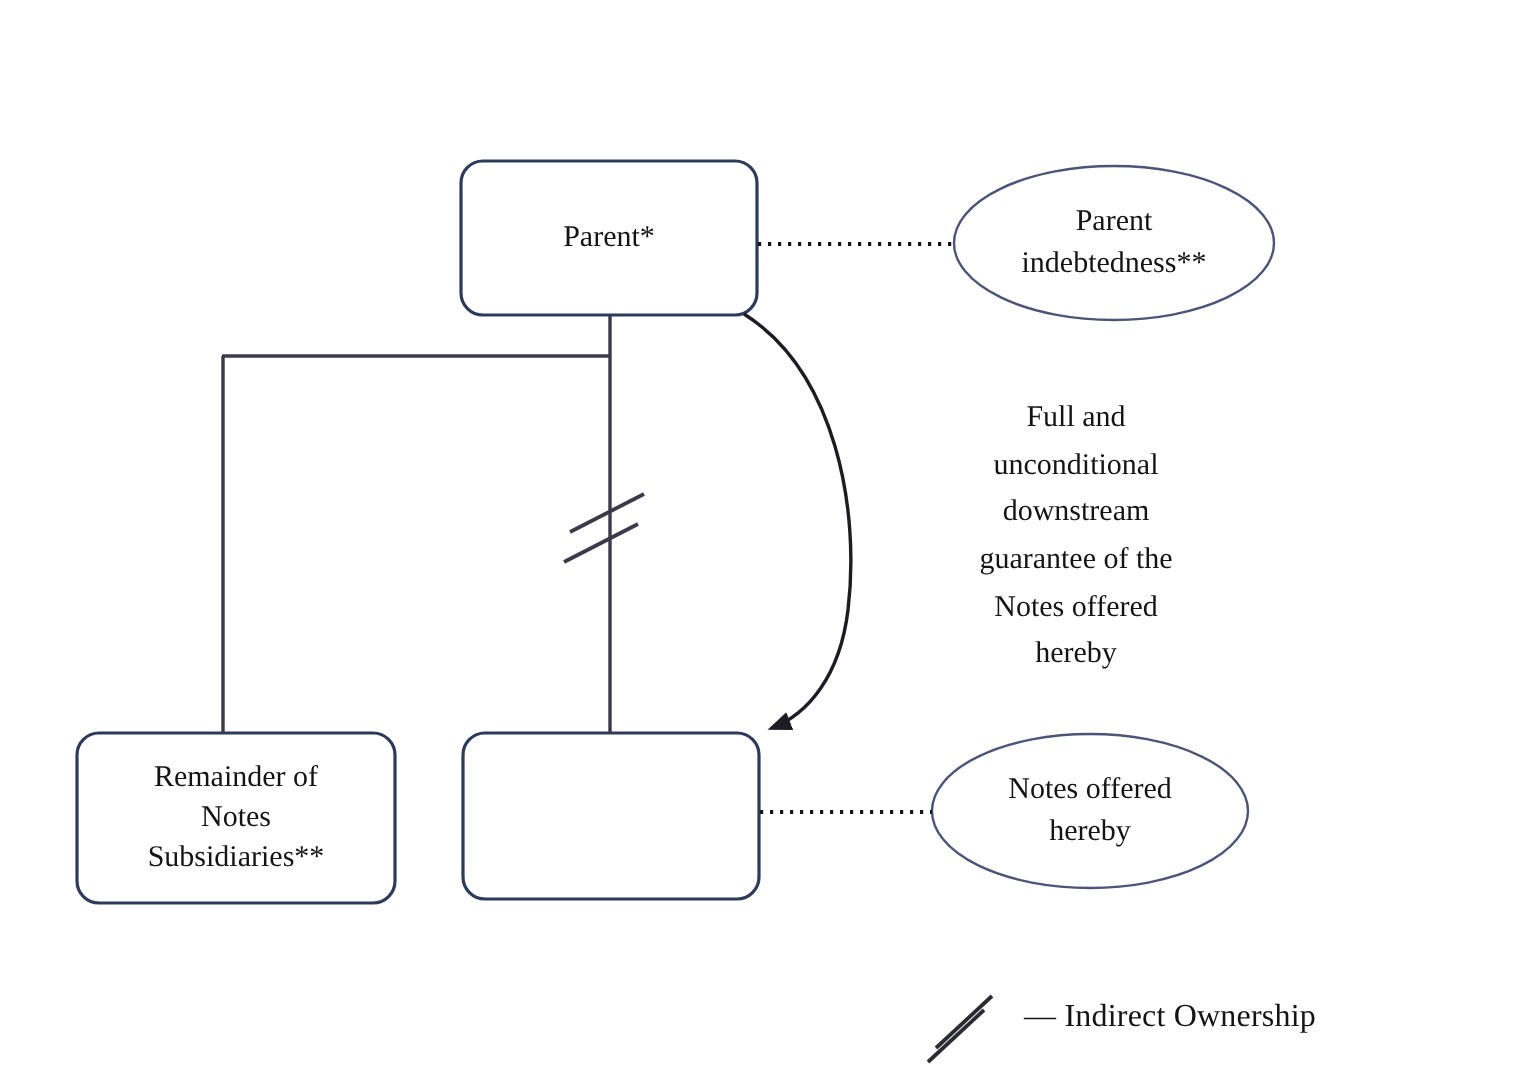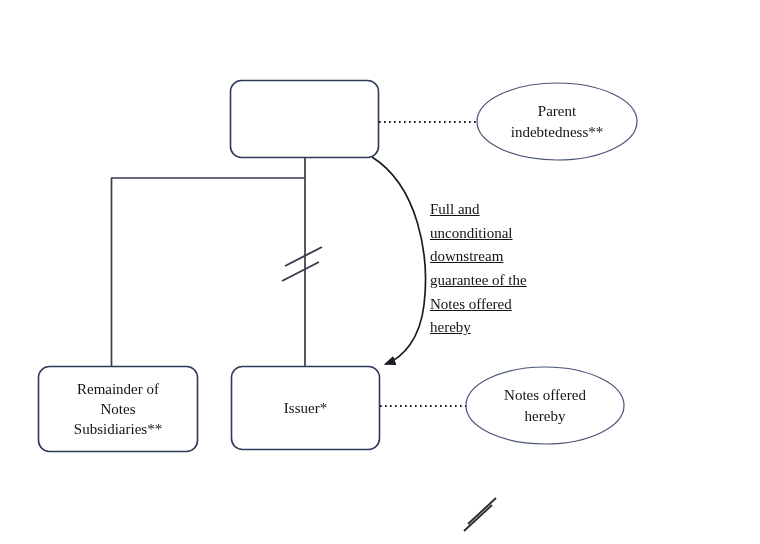--- a/index.html
+++ b/index.html
@@ -43,29 +43,28 @@
   .ellipse-label { font-size: 15px; }
 
   #parent-box-label   { left: 230px; top: 80px;  width: 149px; height: 78px; }
   #issuer-box-label   { left: 231px; top: 366px; width: 149px; height: 84px; }
   #remainder-box-label{ left: 38px;  top: 366px; width: 160px; height: 86px; }
   #parent-debt-label  { left: 477px; top: 83px;  width: 160px; height: 77px; }
   #notes-label        { left: 466px; top: 367px; width: 158px; height: 77px; }
 
   #guarantee-caption {
     position: absolute;
-    left: 430px;
+    left: 448px;
     top: 198px;
     width: 180px;
-    text-align: left;
+    text-align: center;
     font-size: 15px;
     line-height: 1.58;
     color: #141414;
     white-space: pre-line;
-    text-decoration: underline;
   }
   #legend-text {
     position: absolute;
     left: 512px;
     top: 500px;
     font-size: 16px;
     color: #141414;
     letter-spacing: 0.1px;
   }
 </style>
@@ -107,34 +106,38 @@
     <path d="M 379 122 L 477 122" fill="none" stroke="#15151c" stroke-width="1.9" stroke-dasharray="1.6 3.4" stroke-linecap="butt"></path>
 
     <path d="M 380 406 L 466 406" fill="none" stroke="#15151c" stroke-width="1.9" stroke-dasharray="1.6 3.4" stroke-linecap="butt"></path>
 
     <g>
       <line x1="468" y1="524" x2="496" y2="498" stroke="#2b2b33" stroke-width="1.9"></line>
       <line x1="464" y1="531" x2="492" y2="505" stroke="#2b2b33" stroke-width="1.9"></line>
     </g>
   </svg>
 
+  <div class="node-label box-label" id="parent-box-label">Parent*</div>
 
-  <div class="node-label box-label" id="issuer-box-label">Issuer*</div>
 
   <div class="node-label box-label" id="remainder-box-label">Remainder of
 Notes
 Subsidiaries**</div>
 
   <div class="node-label ellipse-label" id="parent-debt-label">Parent
 indebtedness**</div>
 
   <div class="node-label ellipse-label" id="notes-label">Notes offered
 hereby</div>
 
   <div id="guarantee-caption">Full and
 unconditional
 downstream
 guarantee of the
 Notes offered
 hereby</div>
 
+  <div id="legend-text">
+    <span>—</span>
+    <span>Indirect Ownership</span>
+  </div>
 
 </div>
 
 </body></html>

